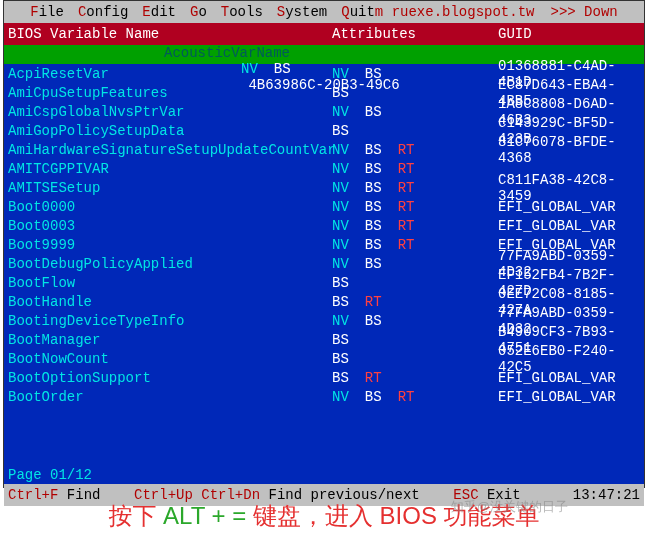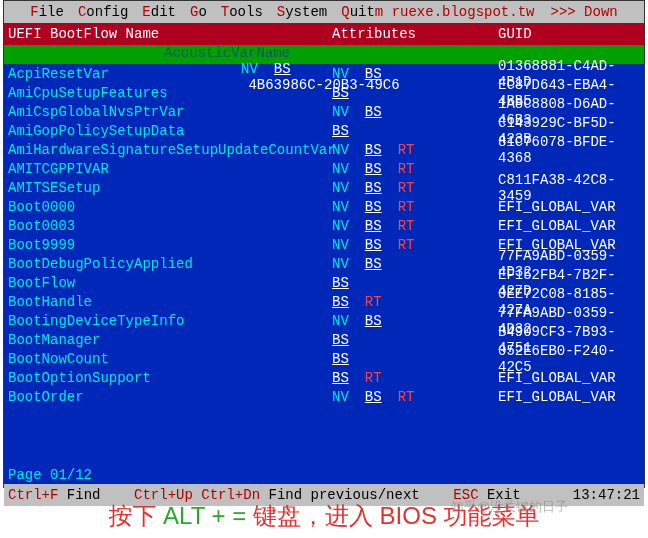--- a/index.html
+++ b/index.html
@@ -14,21 +14,21 @@
   .col1 { width: 328px; padding-left: 4px; }
   .col2 { width: 166px; }
   .col3 { flex: 1; }
   .rows { height: 420px; overflow: hidden; }
   .row { height: 19px; display: flex; align-items: center; }
   .row.selected { background: #00A000; flex-direction: column; }
   .var { color: #00E5E5; padding-left: 4px; }
   .row.selected .var { color: #005A5A; }
   .attr-cell { display: flex; gap: 16px; }
   .nv { color: #00E5E5; }
-  .bs { color: #fff; text-decoration: underline; }
+  .bs { color: #fff; }
   .rt { color: #FF4040; }
   .guid { color: #fff; }
   .pager { height: 19px; padding-left: 4px; color: #00E5E5; display: flex; align-items: center; }
   .footer { background: #C0C0C0; height: 22px; display: flex; align-items: center; justify-content: space-between; padding: 0 4px; color: #000; }
   .footer .key { color: #B00000; }
   .caption { text-align: center; font-family: "Microsoft YaHei", sans-serif; font-size: 24px; padding: 12px 0; }
   .cap-red { color: #E53030; }
   .cap-green { color: #2BA82B; }
   .wm { position: absolute; color: #888; font-family: sans-serif; font-size: 13px; right: 80px; top: 498px; opacity: 0.6; }
 </style>
@@ -47,21 +47,21 @@
         <span class="menu-item"><span class="hk">S</span>ystem</span>
         <span class="menu-item"><span class="hk">Q</span>uit</span>
       </div>
     <div class="menubar-right">
       <span>m ruexe.blogspot.tw</span>
       <span>&gt;&gt;&gt; Down</span>
     </div>
   </div>
 
   <div class="header">
-    <div class="col1">UEFI BootFlow Name</div>
+    <div class="col1">BIOS Variable Name</div>
     <div class="col2">Attributes</div>
     <div class="col3">GUID</div>
   </div>
 
   <div class="rows">
       <div class="row selected">
         <div class="col1 var">AcousticVarName</div>
         <div class="col2 attr-cell">
           <span class="nv">NV</span>
           <span class="bs">BS</span>

